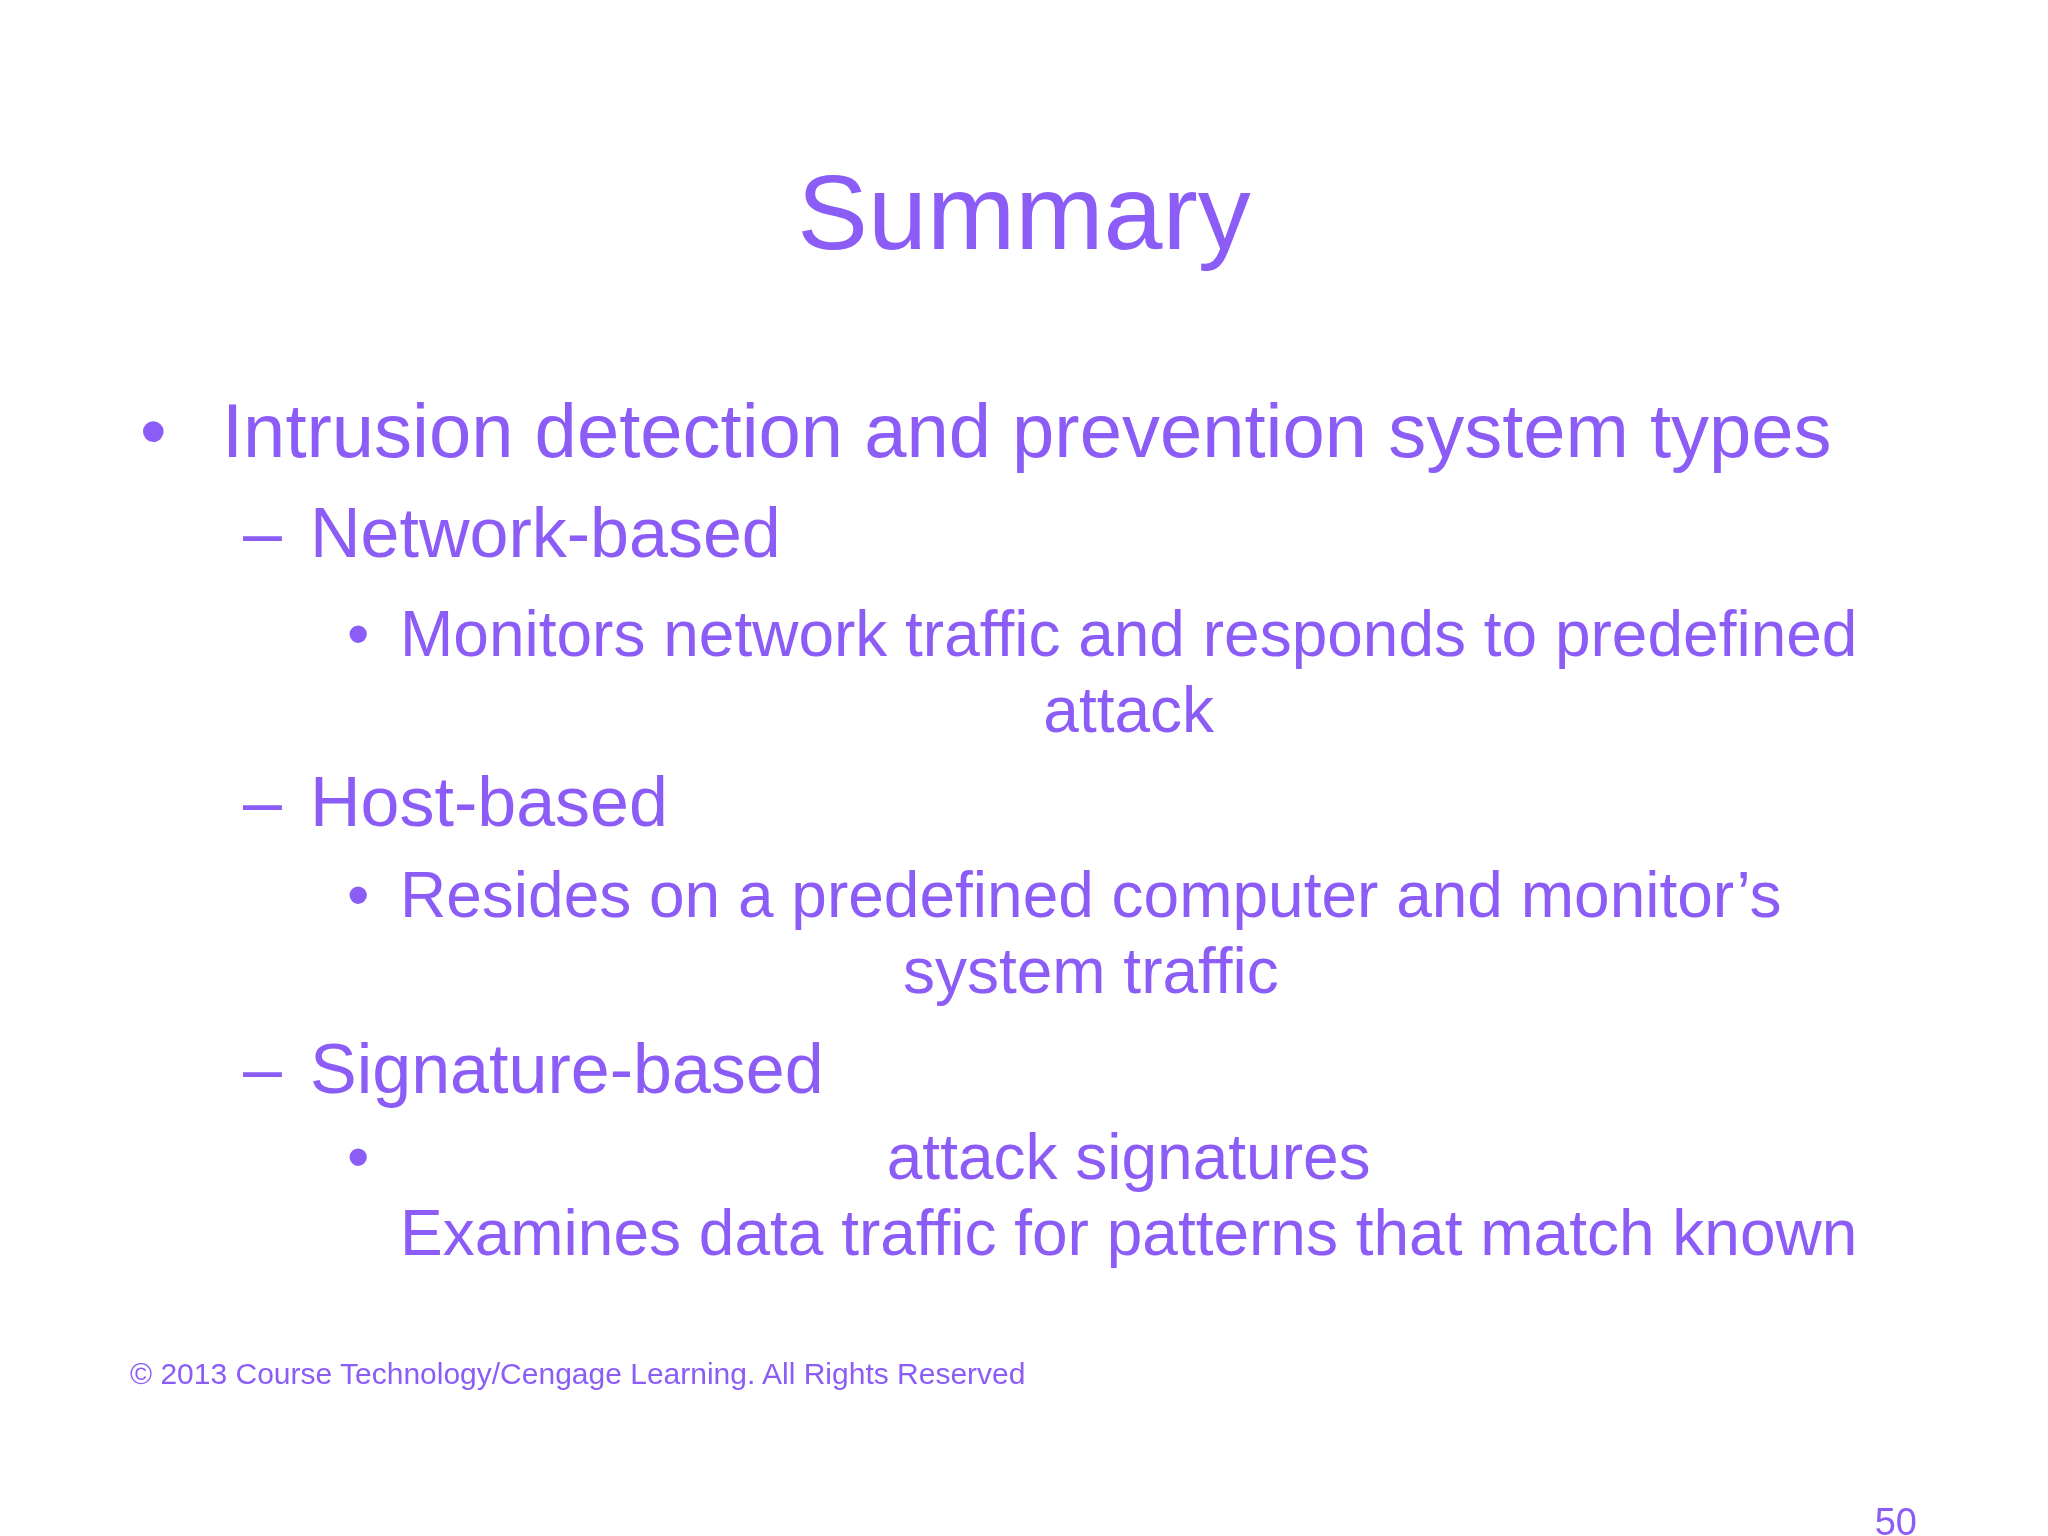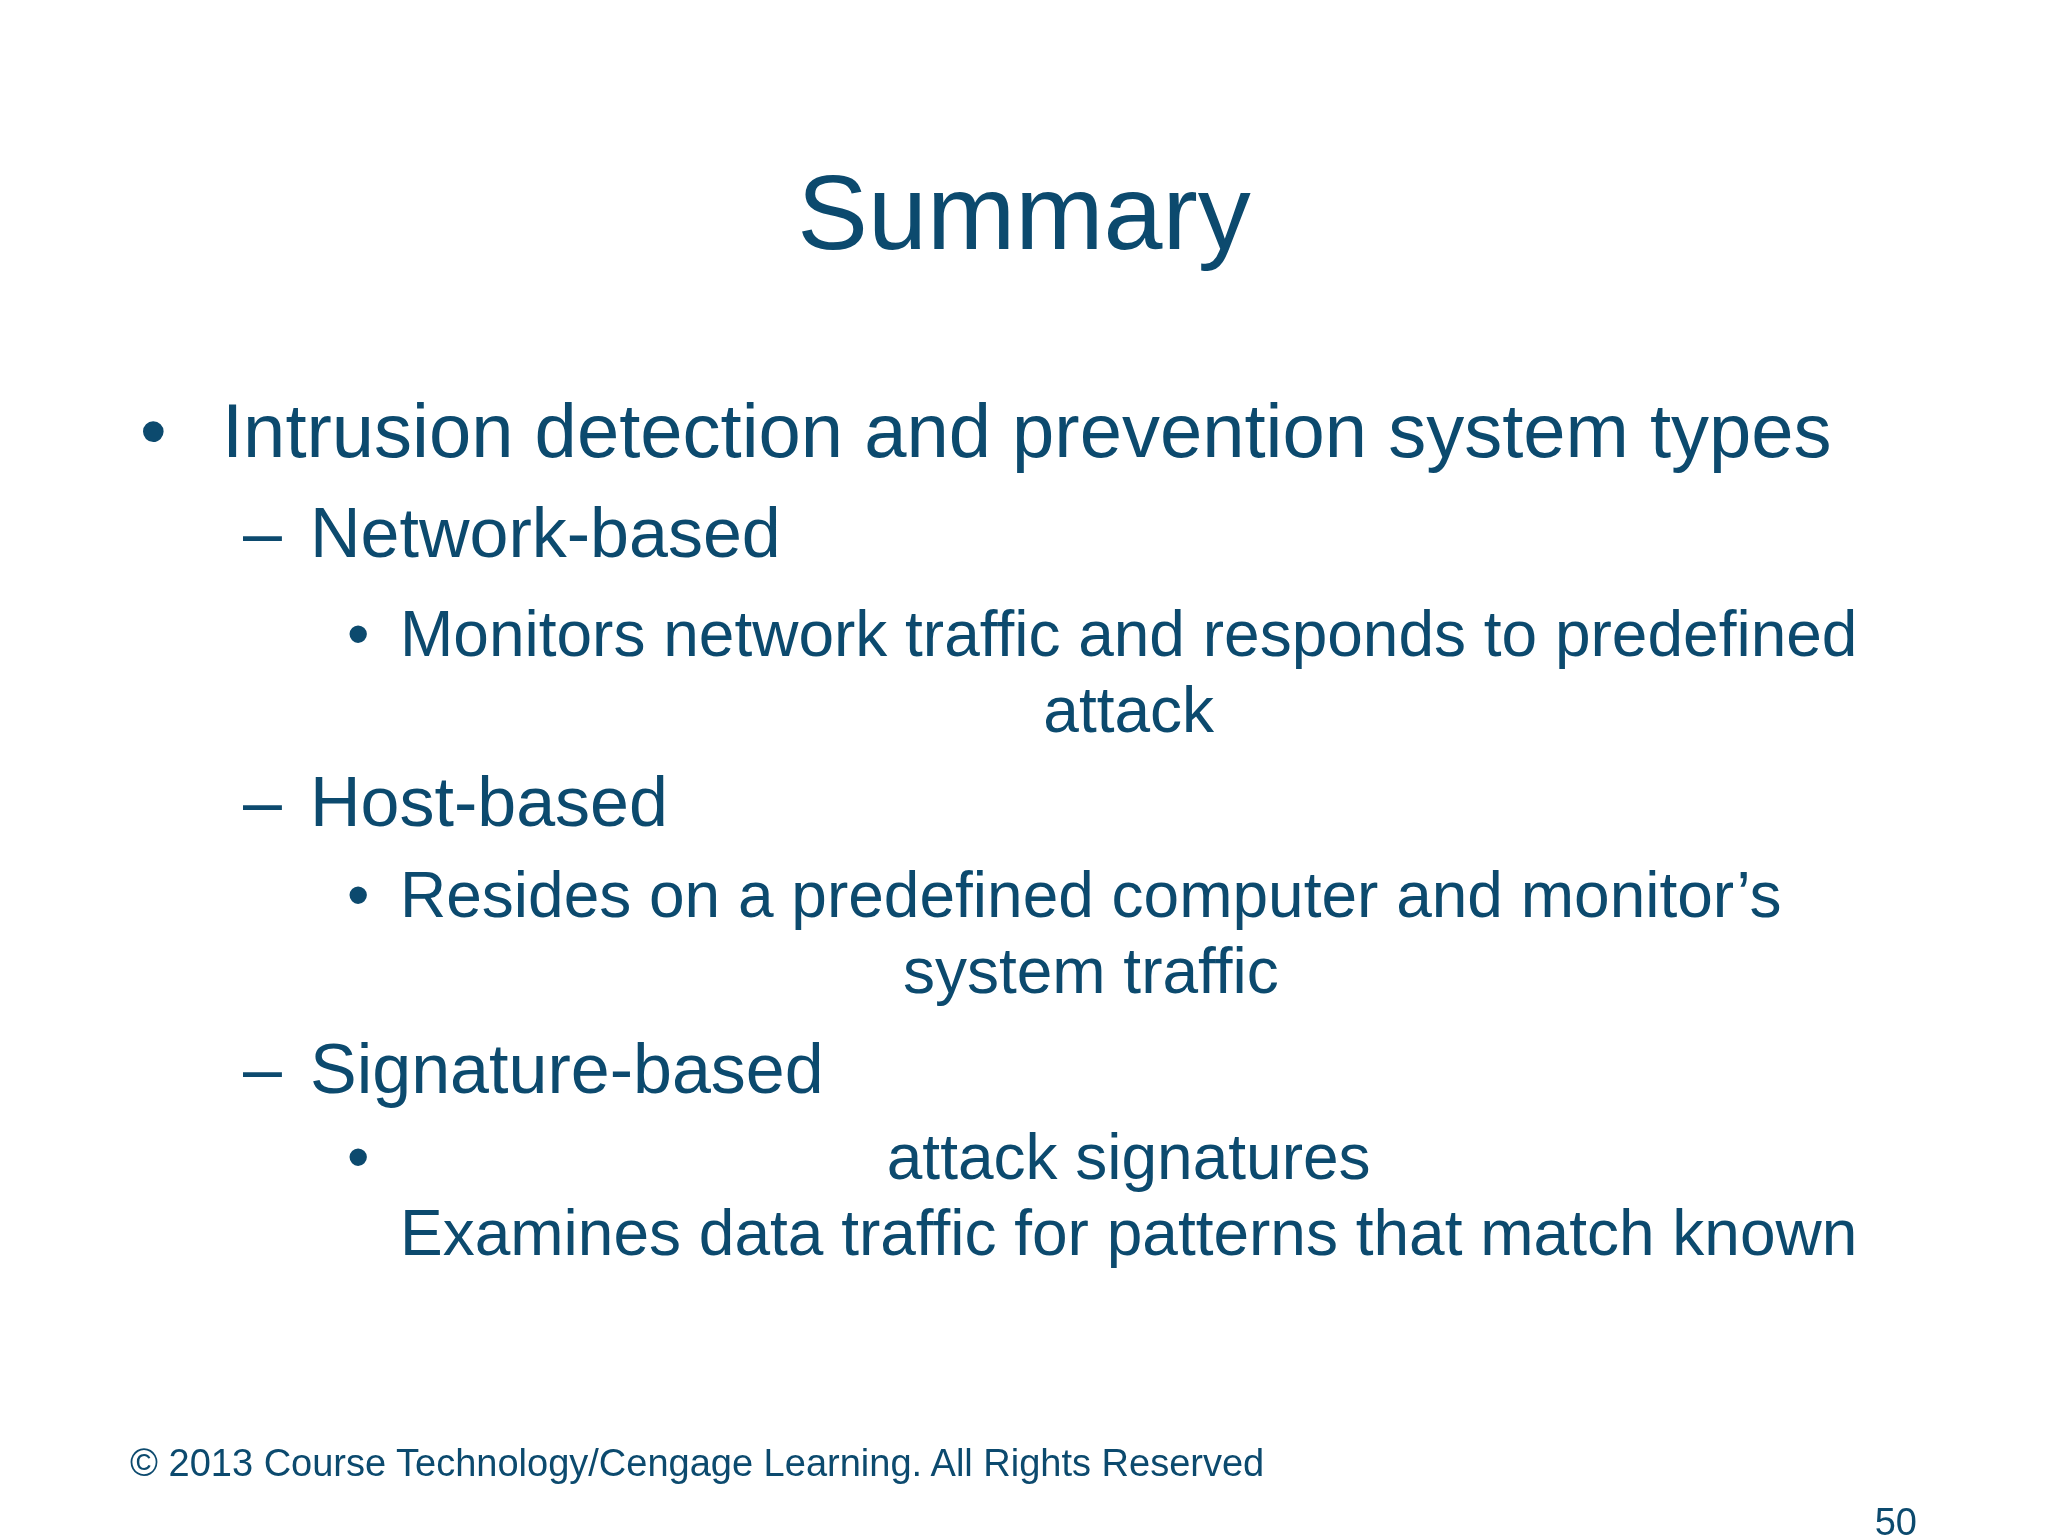--- a/index.html
+++ b/index.html
@@ -55,37 +55,37 @@
   .row-1 { top: 488px; }
   .row-2 { top: 596px; }
   .row-3 { top: 757px; }
   .row-4 { top: 857px; }
   .row-5 { top: 1024px; }
   .row-6 { top: 1119px; }
 
   .footer-copyright {
     position: absolute;
     left: 130px;
-    top: 1440px;
-    font-size: 38px;
+    top: 1351px;
+    font-size: 30px;
     line-height: 46px;
   }
   .footer-page {
     position: absolute;
     right: 131px;
     top: 1499px;
     font-size: 38px;
     line-height: 46px;
     text-align: right;
   }
 </style>
 </head>
 <body>
 
-<div class="slide" style="background: rgb(255, 255, 255); color: #0c4a6e;">
+<div class="slide" style="background: rgb(255, 255, 255); color: #8b5cf6;">
 
   <div class="title">Summary</div>
 
   <div class="content">
       <div class="row lvl1 row-0">
         <span class="marker">•</span>
         <div class="text">
           <div>Intrusion detection and prevention system types</div>
         </div>
       </div>

